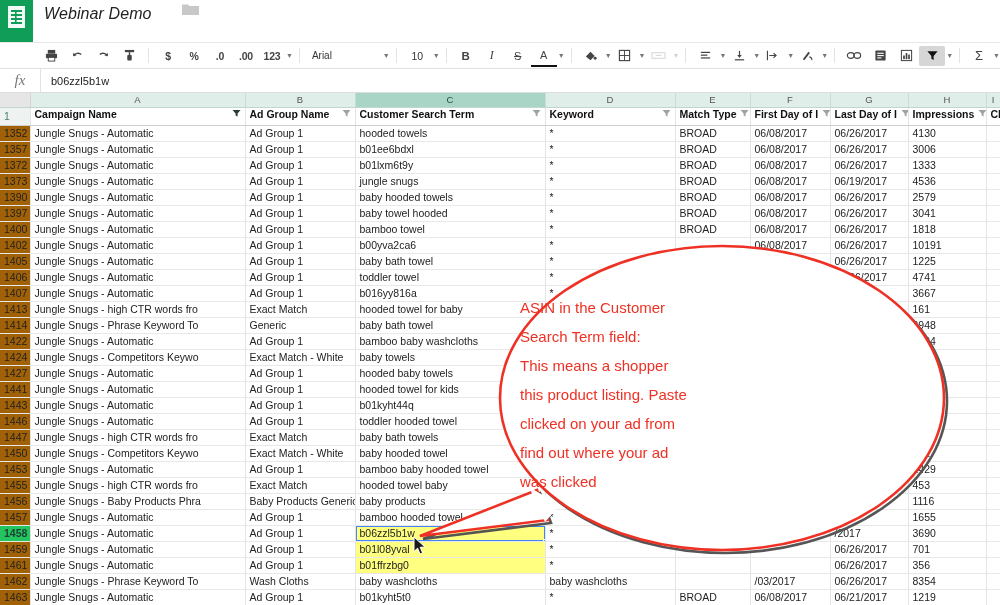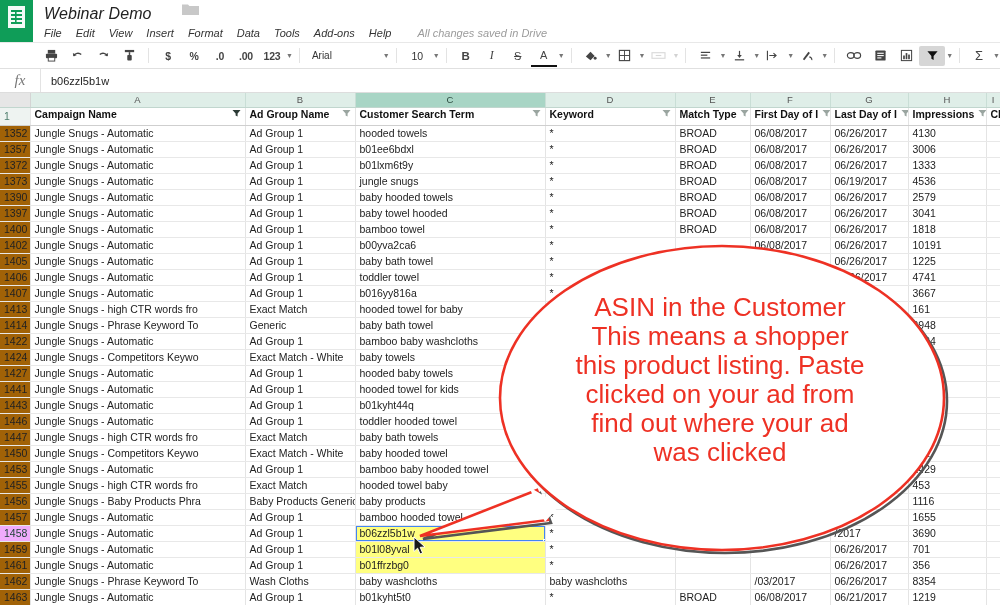--- a/index.html
+++ b/index.html
@@ -71,21 +71,21 @@
   
   tr.fieldhdr td{
     height:18px;font-weight:700;font-size:10.5px;color:#111;
     border-bottom:1px solid #cfcfcf;background:#fff;
   }
   td.rownum{
     width:30px;background:#a16207;color:#4d7d6c;font-size:8.5px;text-align:center;
     border-right:1px solid #dfe7e3;padding:0;
   }
   tr.fieldhdr td.rownum{background:#eef3f1;color:#4d7d6c;font-weight:400;}
-  tr.selrow td.rownum{background:#f0abfc;color:#1f4236;}
+  tr.selrow td.rownum{background:#22c55e;color:#1f4236;font-weight:bold;}
   .cellflex{display:flex;align-items:flex-start;justify-content:space-between;height:100%;}
   .filt{flex:0 0 auto;margin-left:4px;}
   .num{text-align:right;}
   .yellow{background:#ffff80;}
 
   
   .selcell{position:relative;}
   .selcell .box{
     position:absolute;left:-1px;top:-1px;right:-1px;bottom:-1px;
     border:2px solid #4285f4;box-sizing:border-box;pointer-events:none;
@@ -96,21 +96,21 @@
   }
 
   
   .cursor{position:absolute;left:413px;top:536px;z-index:40;}
 
   
   .callout-layer{position:absolute;left:0;top:0;width:1000px;height:605px;
                  pointer-events:none;z-index:30;}
   .callout-text{
     position:absolute;left:520px;top:293px;width:400px;
-    text-align:center;color:#ee3124;font-size:26px;line-height:29px;
+    text-align:left;color:#ee3124;font-size:15px;line-height:29px;
     font-family:"Liberation Sans",sans-serif;
   }
 </style>
 </head>
 <body>
 
 <div class="app">
 
   <div class="titlebar">
     <div class="logo">
@@ -123,32 +123,20 @@
         <rect x="8" y="5" width="1.6" height="14" fill="#0f9d58"></rect>
       </svg>
     </div>
     <div class="title-wrap">
       <span class="doc-title">Webinar Demo</span>
       <span class="folder-icon">
         <svg width="17" height="13" viewBox="0 0 17 13">
           <path d="M0 1.5h6l1.4 1.6H17V12H0z" fill="#c8c8c8"></path>
         </svg>
       </span>
-      <div class="menu-row">
-        <span class="menu-item">File</span>
-        <span class="menu-item">Edit</span>
-        <span class="menu-item">View</span>
-        <span class="menu-item">Insert</span>
-        <span class="menu-item">Format</span>
-        <span class="menu-item">Data</span>
-        <span class="menu-item">Tools</span>
-        <span class="menu-item">Add-ons</span>
-        <span class="menu-item">Help</span>
-        <span class="saved-note">All changes saved in Drive</span>
-      </div>
     </div>
   </div>
 
   <div class="toolbar">
     <div class="tb">
       <svg width="13" height="13" viewBox="0 0 14 14">
           <rect x="3" y="1" width="8" height="4" fill="#444"></rect>
           <rect x="1" y="5" width="12" height="5" rx="1" fill="#444"></rect>
           <rect x="3.5" y="9" width="7" height="4" fill="#fff" stroke="#444" stroke-width="1"></rect>
         </svg>
@@ -788,20 +776,21 @@
       <ellipse cx="722" cy="398" rx="222" ry="152" fill="#ffffff" stroke="#ee3124" stroke-width="2.6"></ellipse>
 
       <path d="M537 490 L420 536 L548 520 Z" fill="none" stroke="#555" stroke-width="2.6" transform="translate(3,3)"></path>
 
       <path d="M537 490 L420 536 L548 520 Z" fill="#ffffff" stroke="#ee3124" stroke-width="2.6"></path>
 
       <path d="M529 487 L545 522 L560 505 Z" fill="#ffffff"></path>
     </svg>
     <div class="callout-text">
       <div>ASIN in the Customer</div>
+      <div>Search Term field:</div>
       <div>This means a shopper</div>
       <div>this product listing. Paste</div>
       <div>clicked on your ad from</div>
       <div>find out where your ad</div>
       <div>was clicked</div>
     </div>
   </div>
 
   <div class="cursor">
     <svg width="14" height="20" viewBox="0 0 14 20">

